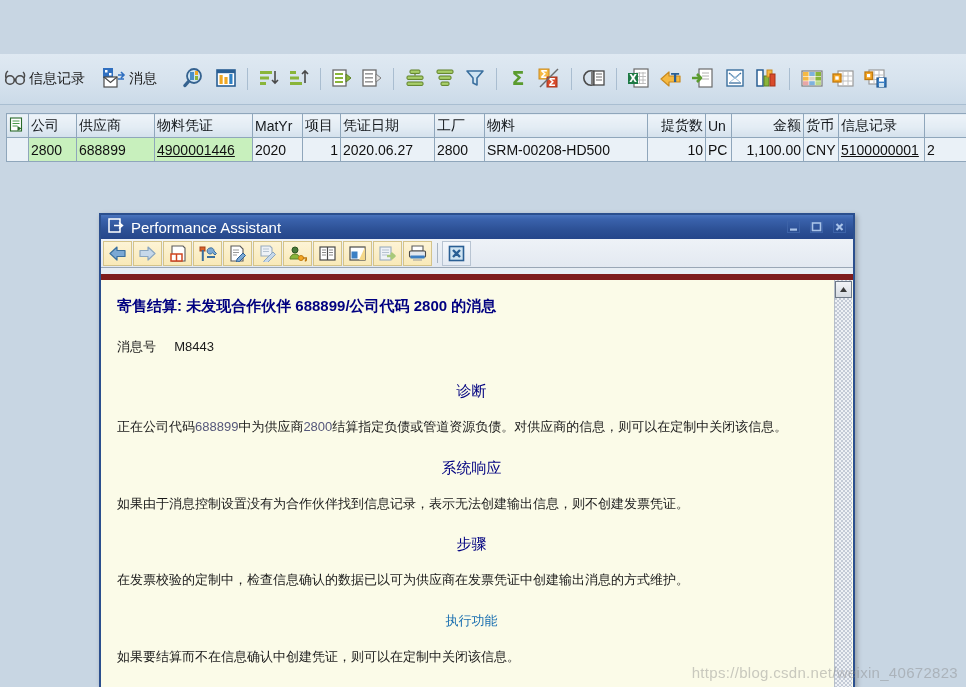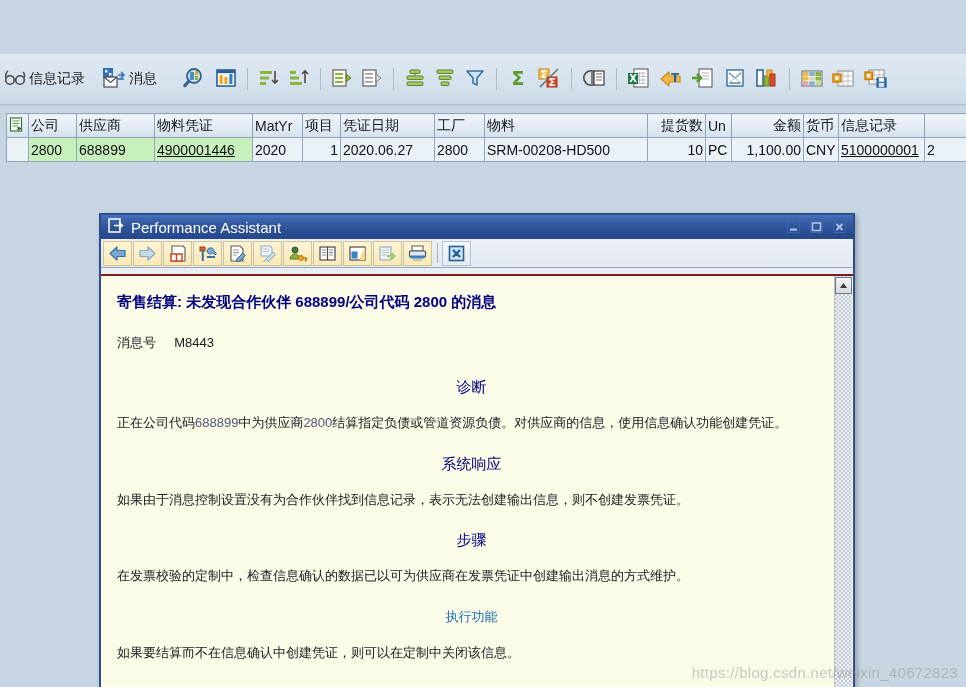--- a/index.html
+++ b/index.html
@@ -186,21 +186,21 @@
     border-color: #b8c4d2;
     background: linear-gradient(to bottom, #f4f7fb 0%, #e4eaf2 100%);
   }
   .pa-tsep { width: 1px; height: 20px; background: #a8b4c2; margin: 0 4px; }
 
   #pa-body {
     position: absolute;
     left: 0; top: 59px;
     right: 0; bottom: 0;
     background: #fbfbe8;
-    border-top: 2px solid #7f1d1d;
+    border-top: 6px solid #7f1d1d;
     overflow: hidden;
   }
   #pa-content {
     position: absolute;
     left: 0; top: 0;
     right: 19px; bottom: 0;
     background: #fbfbe8;
     padding: 17px 16px 10px 16px;
     box-sizing: border-box;
     overflow: hidden;
@@ -745,21 +745,21 @@
         <div class="msg-title">寄售结算: 未发现合作伙伴  688899/公司代码  2800 的消息</div>
 
         <div class="msg-no">
           <span>消息号</span>
           <span style="display:inline-block;width:11px"></span>
           <span>M8443</span>
         </div>
 
         <div class="sec-head">诊断</div>
         <div class="sec-body">
-          <span>正在公司代码</span><span class="dim">688899</span><span>中为供应商</span><span class="dim">2800</span><span>结算指定负债或管道资源负债。对供应商的信息，使用信息确认功能创建凭证。</span>
+          <span>正在公司代码</span><span class="dim">688899</span><span>中为供应商</span><span class="dim">2800</span><span>结算指定负债或管道资源负债。对供应商的信息，则可以在定制中关闭该信息。</span>
         </div>
 
         <div class="sec-head">系统响应</div>
         <div class="sec-body">如果由于消息控制设置没有为合作伙伴找到信息记录，表示无法创建输出信息，则不创建发票凭证。</div>
 
         <div class="sec-head">步骤</div>
         <div class="sec-body">在发票校验的定制中，检查信息确认的数据已以可为供应商在发票凭证中创建输出消息的方式维护。</div>
 
         <div class="sec-head link-style">执行功能</div>
         <div class="sec-body">如果要结算而不在信息确认中创建凭证，则可以在定制中关闭该信息。</div>

